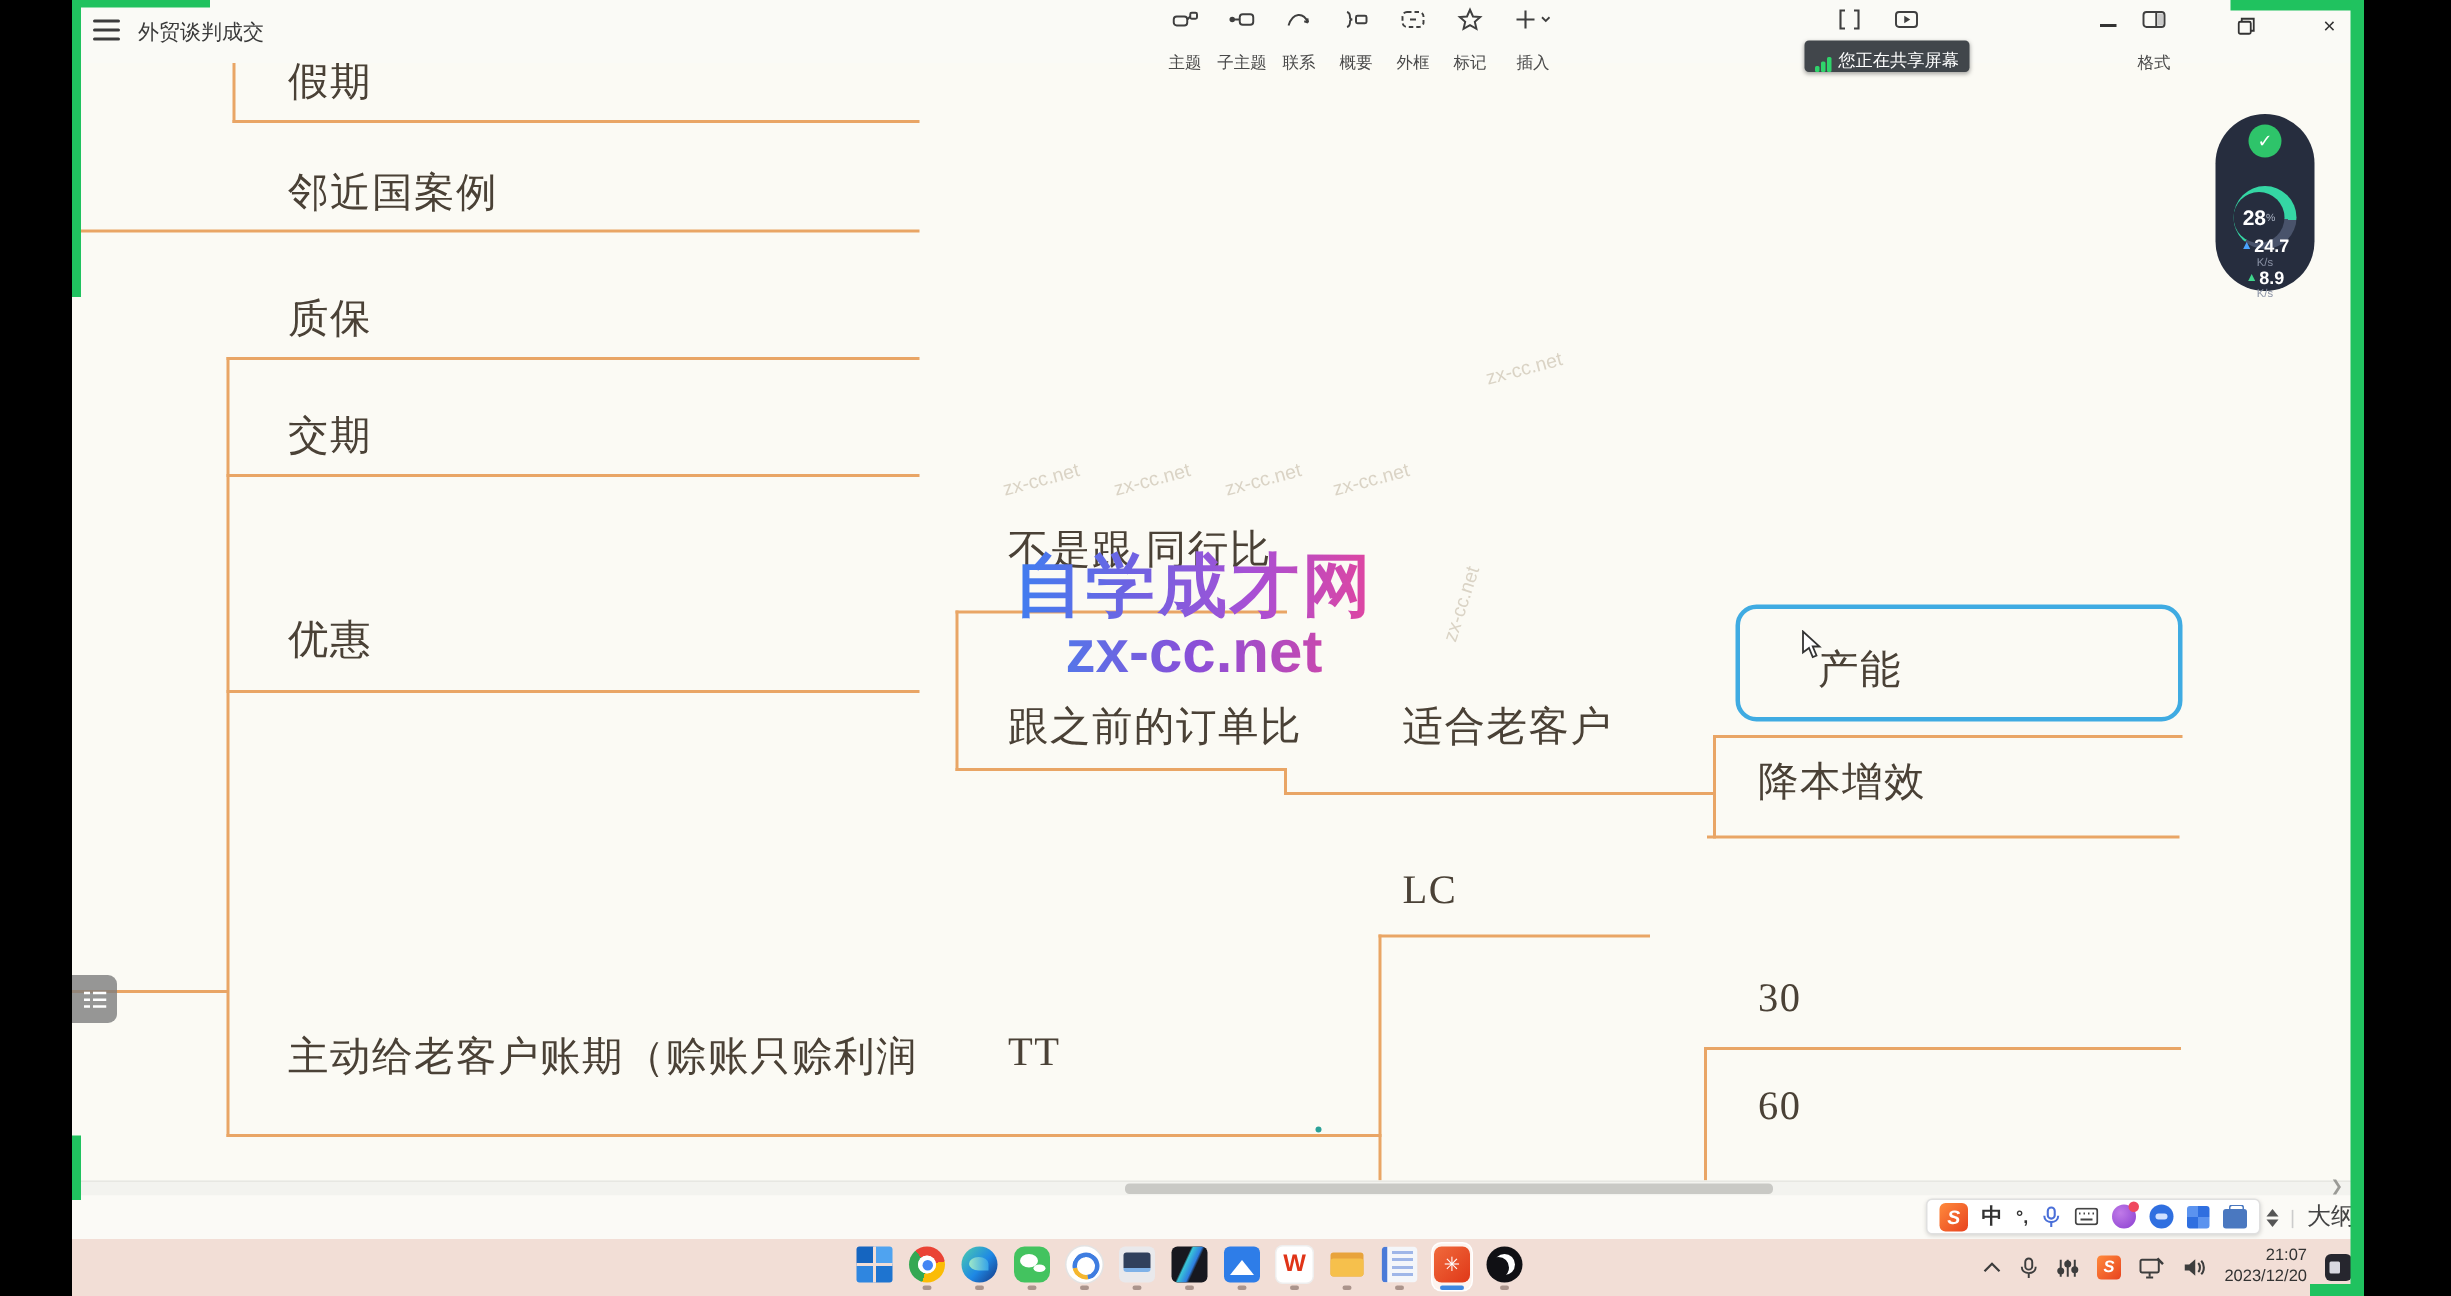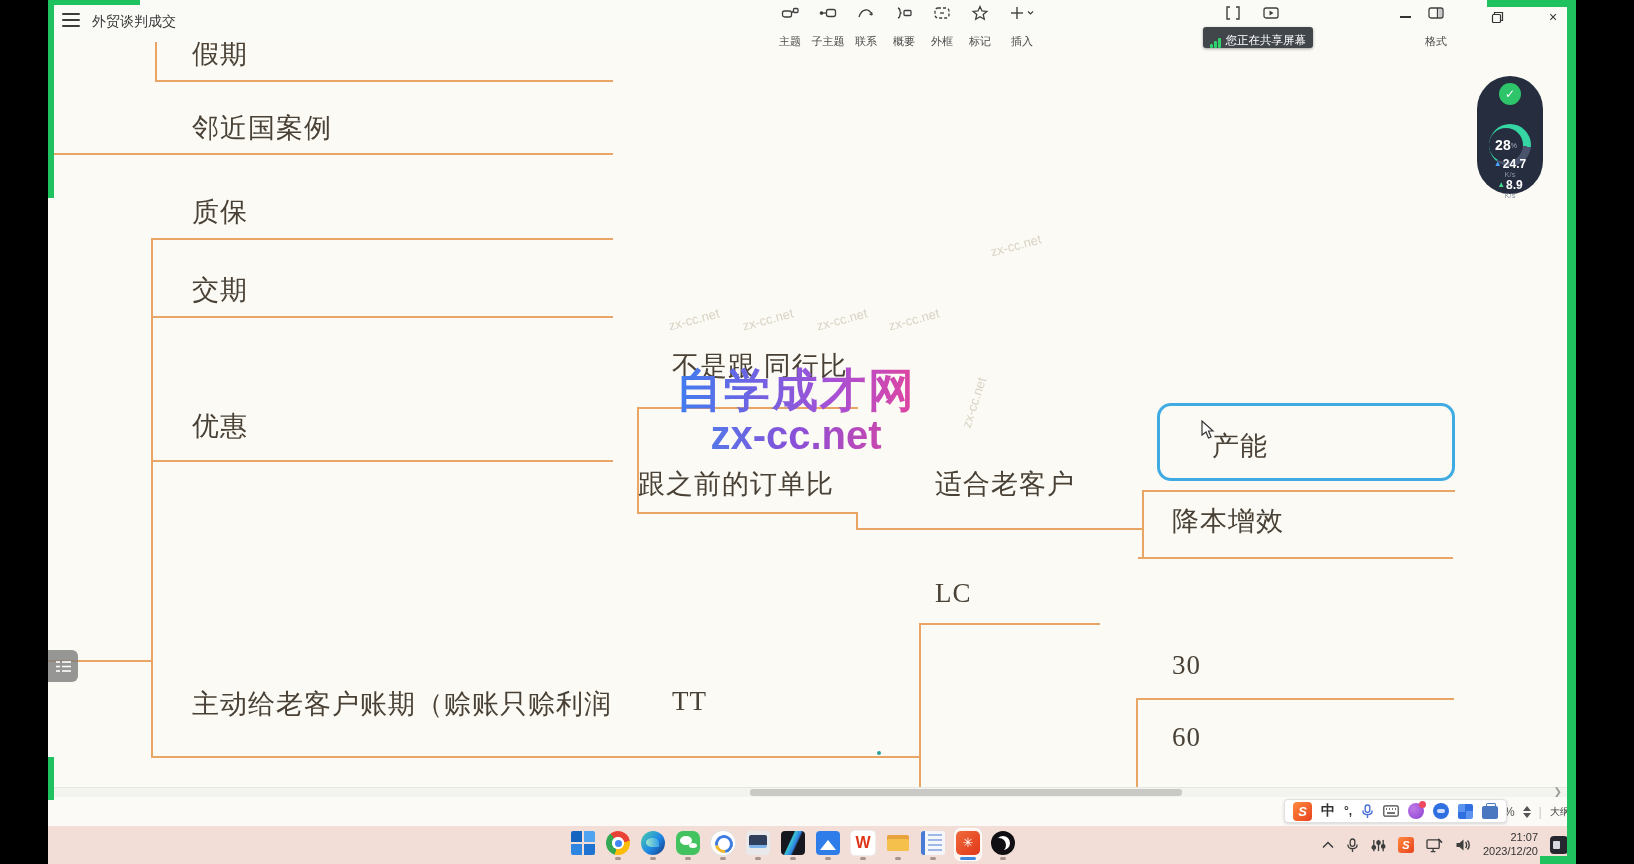--- a/index.html
+++ b/index.html
@@ -63,21 +63,21 @@
   .sg-grid{width:15px;height:15px;background:conic-gradient(#2f6fe0 90deg,#5b93ef 0 180deg,#2f6fe0 0 270deg,#5b93ef 0);border-radius:2px;}
   .sg-box{width:16px;height:13px;background:#4a78c0;border-radius:2px;position:relative;margin-top:3px;}
   .sg-box::after{content:"";position:absolute;left:4px;top:-3px;width:8px;height:3px;border:1.5px solid #4a78c0;border-bottom:none;border-radius:2px 2px 0 0;}
   #sb-right{position:absolute;right:6px;top:0;height:29px;display:flex;align-items:center;gap:8px;color:#555;}
   #sb-right .pct{font-size:12px;}
   .updown{display:flex;flex-direction:column;gap:2px;cursor:pointer;}
   .updown i{width:0;height:0;border-left:4px solid transparent;border-right:4px solid transparent;}
   .updown .u{border-bottom:5px solid #555;}
   .updown .d{border-top:5px solid #555;}
   #sb-right .sep{color:#ccc;font-size:13px;}
-  #sb-right .outline{font-size:10px;color:#444;cursor:pointer;white-space:nowrap;}
+  #sb-right .outline{font-size:16px;color:#444;cursor:pointer;white-space:nowrap;}
   
   #taskbar{position:absolute;left:48px;top:826px;width:1528px;height:38px;background:#f2ded6;z-index:21;}
   #tb-apps{position:absolute;left:522px;top:3px;display:flex;gap:9px;align-items:flex-start;}
   .tb-app{width:26px;display:flex;flex-direction:column;align-items:center;cursor:pointer;position:relative;padding-top:2px;}
   .tb-app.active{background:#fdf4ef;border-radius:6px;box-shadow:0 0 0 1px #fff;}
   .appicon{width:24px;height:24px;position:relative;flex:none;}
   .runind{width:6px;height:3px;border-radius:2px;background:#ab948c;margin-top:2px;}
   .tb-app.active .runind{width:16px;background:#3f87e0;}
   .runind.none{visibility:hidden;}
   .ic-start{background:conic-gradient(#4fa3f0 90deg,#1e74d0 0 180deg,#2f86e0 0 270deg,#1565c0 0);border-radius:2px;}
@@ -156,21 +156,21 @@
       <div class="l2">zx-cc.net</div>
     </div>
     <div class="sel-box"></div>
     <div id="nodes">
         <div class="mm-node" style="left: 192px; top: 36px;">假期</div>
         <div class="mm-node" style="left: 192px; top: 110px;">邻近国案例</div>
         <div class="mm-node" style="left: 192px; top: 194px;">质保</div>
         <div class="mm-node" style="left: 192px; top: 272px;">交期</div>
         <div class="mm-node" style="left: 192px; top: 408px;">优惠</div>
         <div class="mm-node" style="left: 672px; top: 348px;">不是跟 同行比</div>
-        <div class="mm-node" style="left: 638px; top: 466px;">跟之前的订单比</div>
+        <div class="mm-node" style="left: 672px; top: 466px;">跟之前的订单比</div>
         <div class="mm-node" style="left: 935px; top: 466px;">适合老客户</div>
         <div class="mm-node" style="left: 1172px; top: 428px; margin-left: 40px;">产能</div>
         <div class="mm-node" style="left: 1172px; top: 503px;">降本增效</div>
         <div class="mm-node" style="left: 935px; top: 578px;">LC</div>
         <div class="mm-node" style="left: 1172px; top: 650px;">30</div>
         <div class="mm-node" style="left: 1172px; top: 722px;">60</div>
         <div class="mm-node" style="left: 672px; top: 686px;">TT</div>
         <div class="mm-node" style="left: 192px; top: 686px;">主动给老客户账期（赊账只赊利润</div>
       </div>
     <div class="teal-dot"></div>

